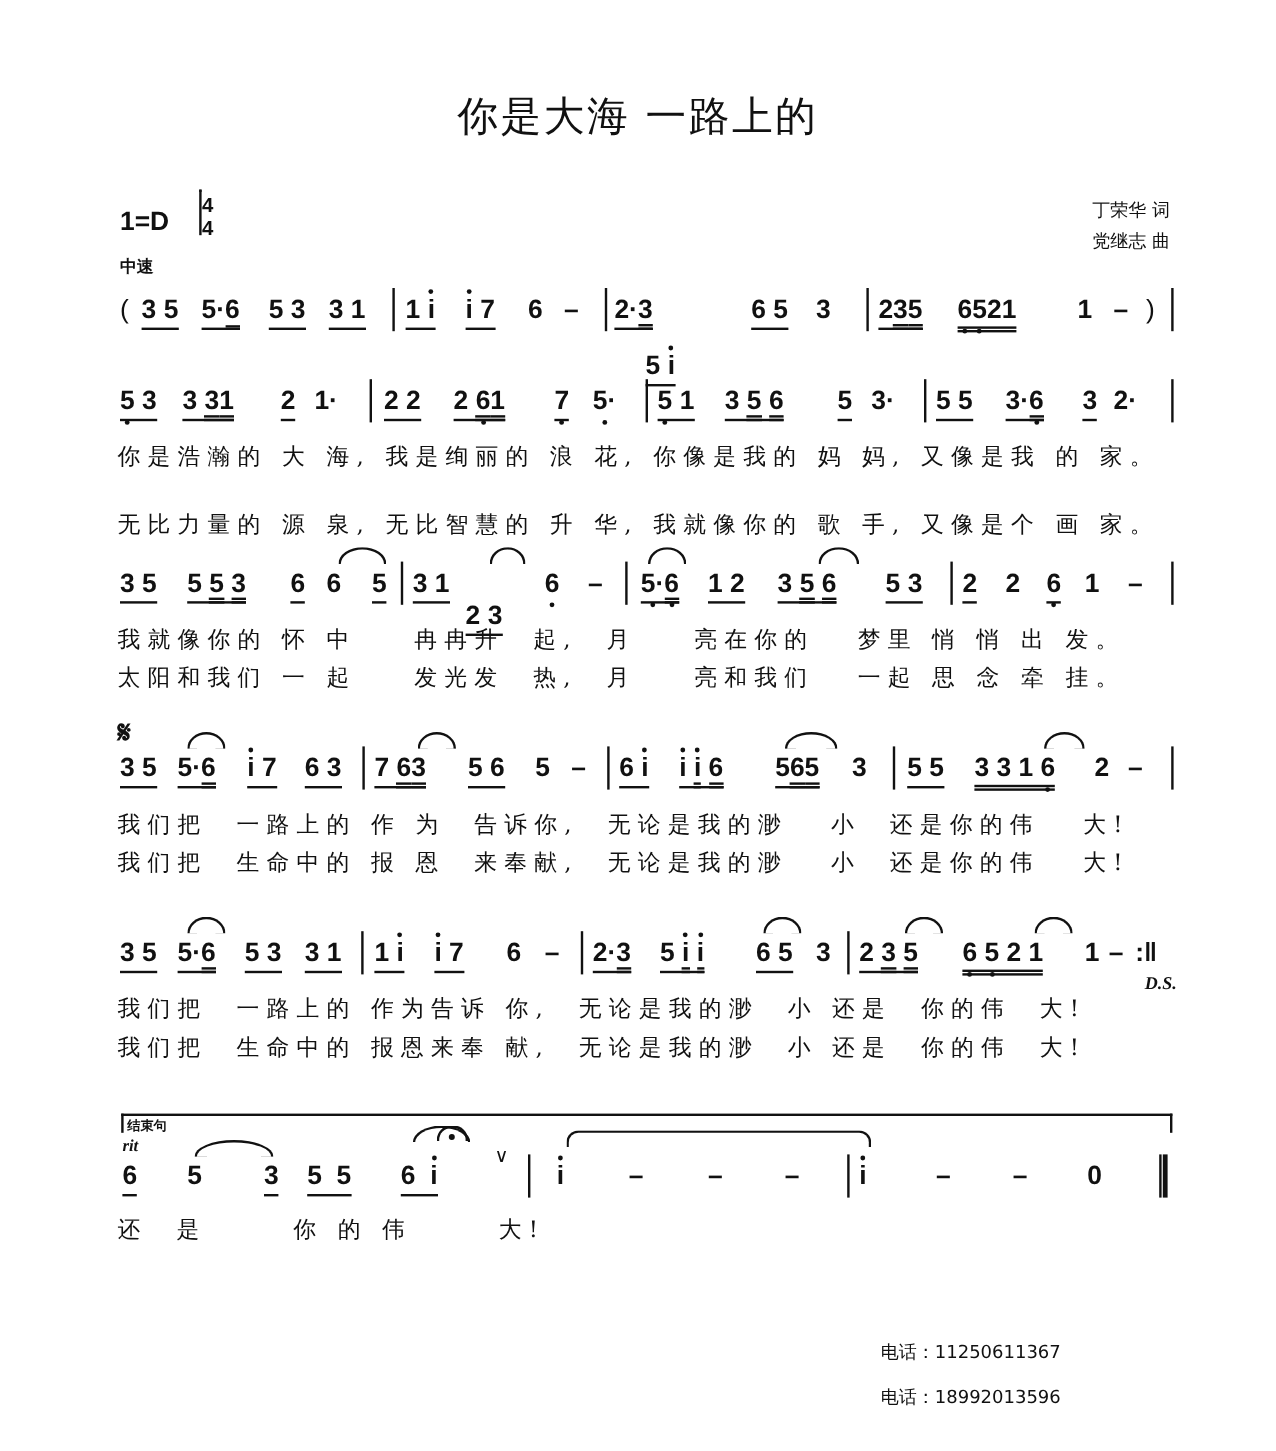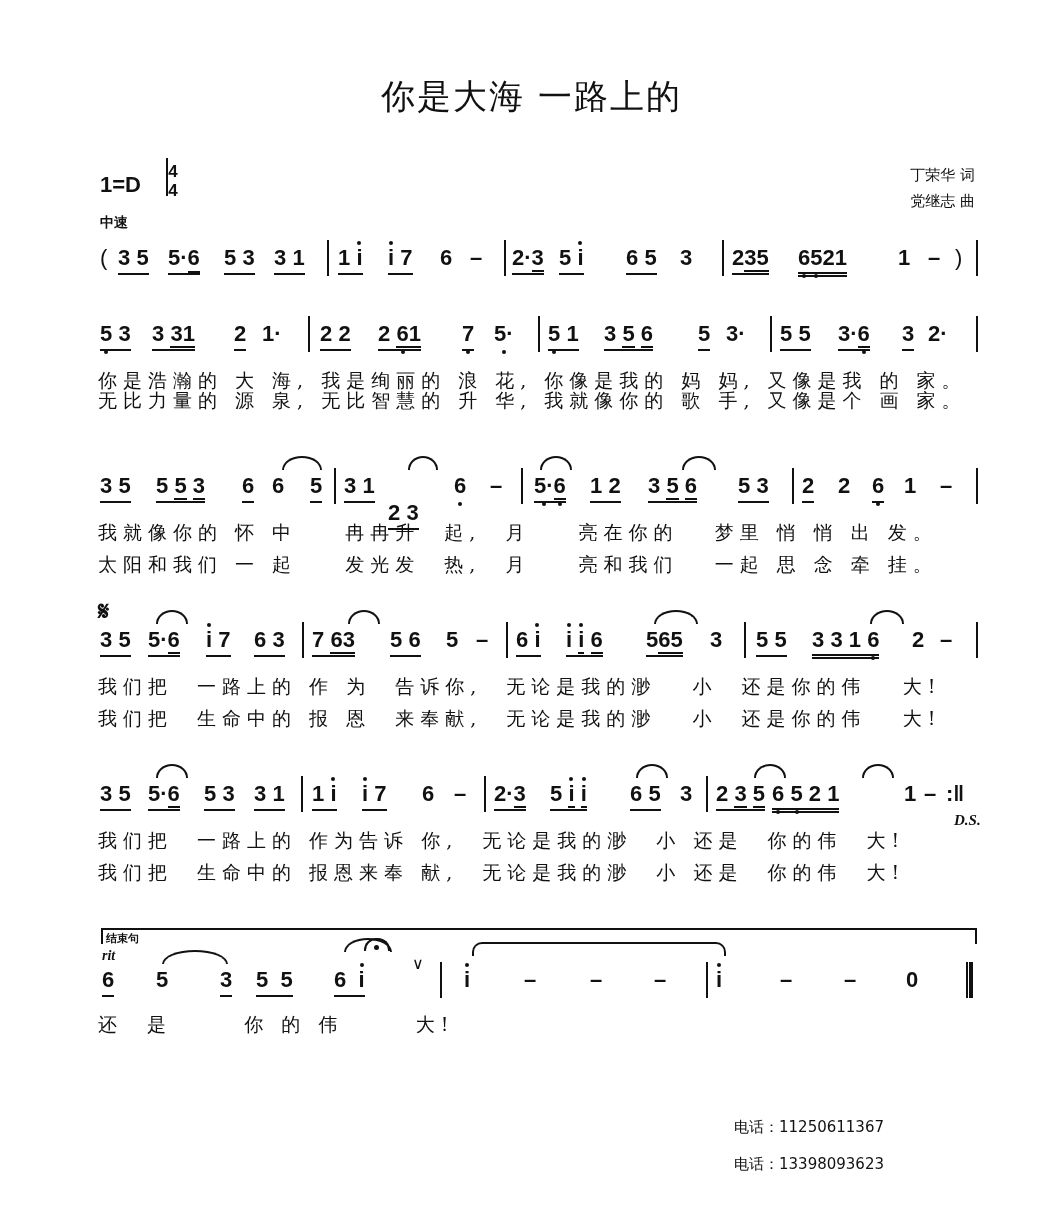--- a/index.html
+++ b/index.html
@@ -53,21 +53,21 @@
   <span class="tok ul1" style="left:168px;"><span>5·</span><span class="ul1">6</span></span>
   <span class="tok ul1" style="left:224px;"><span>5</span> <span>3</span></span>
   <span class="tok ul1" style="left:274px;"><span>3</span> <span>1</span></span>
   <span class="bar" style="left:327px;"></span>
   <span class="tok ul1" style="left:338px;"><span>1</span> <span class="dott" style="position:relative">i</span></span>
   <span class="tok ul1" style="left:388px;"><span class="dott" style="position:relative">i</span> <span>7</span></span>
   <span class="tok" style="left:440px;">6</span>
   <span class="tok" style="left:470px;">–</span>
   <span class="bar" style="left:504px;"></span>
   <span class="tok ul1" style="left:512px;"><span>2·</span><span class="ul2">3</span></span>
-  <span class="tok ul1" style="left:559px;"><span>5</span> <span class="dott" style="position:relative">i</span></span>
+  <span class="tok ul1" style="left:538px;margin-top:47px;"><span>5</span> <span class="dott" style="position:relative">i</span></span>
   <span class="tok ul1" style="left:626px;"><span>6</span> <span>5</span></span>
   <span class="tok" style="left:680px;">3</span>
   <span class="bar" style="left:722px;"></span>
   <span class="tok ul1" style="left:732px;"><span>2</span><span class="ul2">3</span><span class="ul2">5</span></span>
   <span class="tok ul2" style="left:798px;"><span class="dotb">6</span><span class="dotb">5</span><span>2</span><span>1</span></span>
   <span class="tok" style="left:898px;">1</span>
   <span class="tok" style="left:928px;">–</span>
   <span class="tok" style="left:955px;font-weight:normal;">)</span>
   <span class="bar" style="left:976px;"></span>
 </div>
@@ -88,21 +88,21 @@
   <span class="tok ul1" style="left:698px;">5</span>
   <span class="tok" style="left:726px;">3·</span>
   <span class="bar" style="left:770px;"></span>
   <span class="tok ul1" style="left:780px;"><span>5</span> <span>5</span></span>
   <span class="tok ul1" style="left:838px;"><span>3·</span><span class="ul2 dotb">6</span></span>
   <span class="tok ul1" style="left:902px;">3</span>
   <span class="tok" style="left:928px;">2·</span>
   <span class="bar" style="left:976px;"></span>
 </div>
 <div class="lyric" style="top:368px;">你是浩瀚的 大 海, 我是绚丽的 浪 花, 你像是我的 妈 妈, 又像是我 的 家。</div>
-<div class="lyric" style="top:388px;text-align:center;">无比力量的 源 泉, 无比智慧的 升 华, 我就像你的 歌 手, 又像是个 画 家。</div>
+<div class="lyric" style="top:424px;text-align:center;">无比力量的 源 泉, 无比智慧的 升 华, 我就像你的 歌 手, 又像是个 画 家。</div>
 
 <div class="staff" style="top:472px;">
   <span class="tok ul1" style="left:100px;"><span>3</span> <span>5</span></span>
   <span class="tok ul1" style="left:156px;"><span>5</span> <span class="ul2">5</span> <span class="ul2">3</span></span>
   <span class="tok ul1" style="left:242px;">6</span>
   <span class="tok" style="left:272px;">6</span>
   <span class="tok ul1" style="left:310px;">5</span>
   <span class="slur" style="left:282px;top:-16px;width:36px;"></span>
   <span class="bar" style="left:334px;"></span>
   <span class="tok ul1" style="left:344px;"><span>3</span> <span>1</span></span>
@@ -171,21 +171,21 @@
   <span class="tok" style="left:454px;">–</span>
   <span class="bar" style="left:484px;"></span>
   <span class="tok ul1" style="left:494px;"><span>2·</span><span class="ul2">3</span></span>
   <span class="tok ul1" style="left:550px;"><span>5</span> <span class="ul2 dott" style="position:relative">i</span> <span class="ul2 dott" style="position:relative">i</span></span>
   <span class="tok ul1" style="left:630px;"><span>6</span> <span>5</span></span>
   <span class="slur" style="left:636px;top:-16px;width:28px;"></span>
   <span class="tok" style="left:680px;">3</span>
   <span class="bar" style="left:706px;"></span>
   <span class="tok ul1" style="left:716px;"><span>2</span> <span class="ul2">3</span> <span class="ul2">5</span></span>
   <span class="slur" style="left:754px;top:-16px;width:28px;"></span>
-  <span class="tok ul2" style="left:772px;"><span class="dotb">6</span> <span class="dotb">5</span> <span>2</span> <span>1</span></span>
+  <span class="tok ul2" style="left:802px;"><span class="dotb">6</span> <span class="dotb">5</span> <span>2</span> <span>1</span></span>
   <span class="slur" style="left:862px;top:-16px;width:28px;"></span>
   <span class="tok" style="left:904px;">1</span>
   <span class="tok" style="left:924px;">–</span>
   <span class="tok" style="left:946px;">:‖</span>
 </div>
 <div class="ds">D.S.</div>
 <div class="lyric" style="top:828px;">我们把  一路上的 作为告诉 你,  无论是我的渺  小 还是  你的伟  大!</div>
 <div class="lyric" style="top:860px;">我们把  生命中的 报恩来奉 献,  无论是我的渺  小 还是  你的伟  大!</div>
 
 <div class="coda-box"></div>
@@ -213,14 +213,14 @@
   <span class="tok" style="left:844px;">–</span>
   <span class="tok" style="left:906px;">0</span>
   <span class="dblbar" style="left:966px;"></span>
 </div>
 <div class="lyric" style="top:1012px;">还  是      你 的 伟      大!</div>
 
 <div class="footer" style="top:1100px;">
   <span class="phone">电话：11250611367</span>
 </div>
 <div class="footer" style="top:1137px;">
-  <span class="phone">电话：13398093623</span>
+  <span class="phone">电话：18992013596</span>
 </div>
 
 </body></html>

